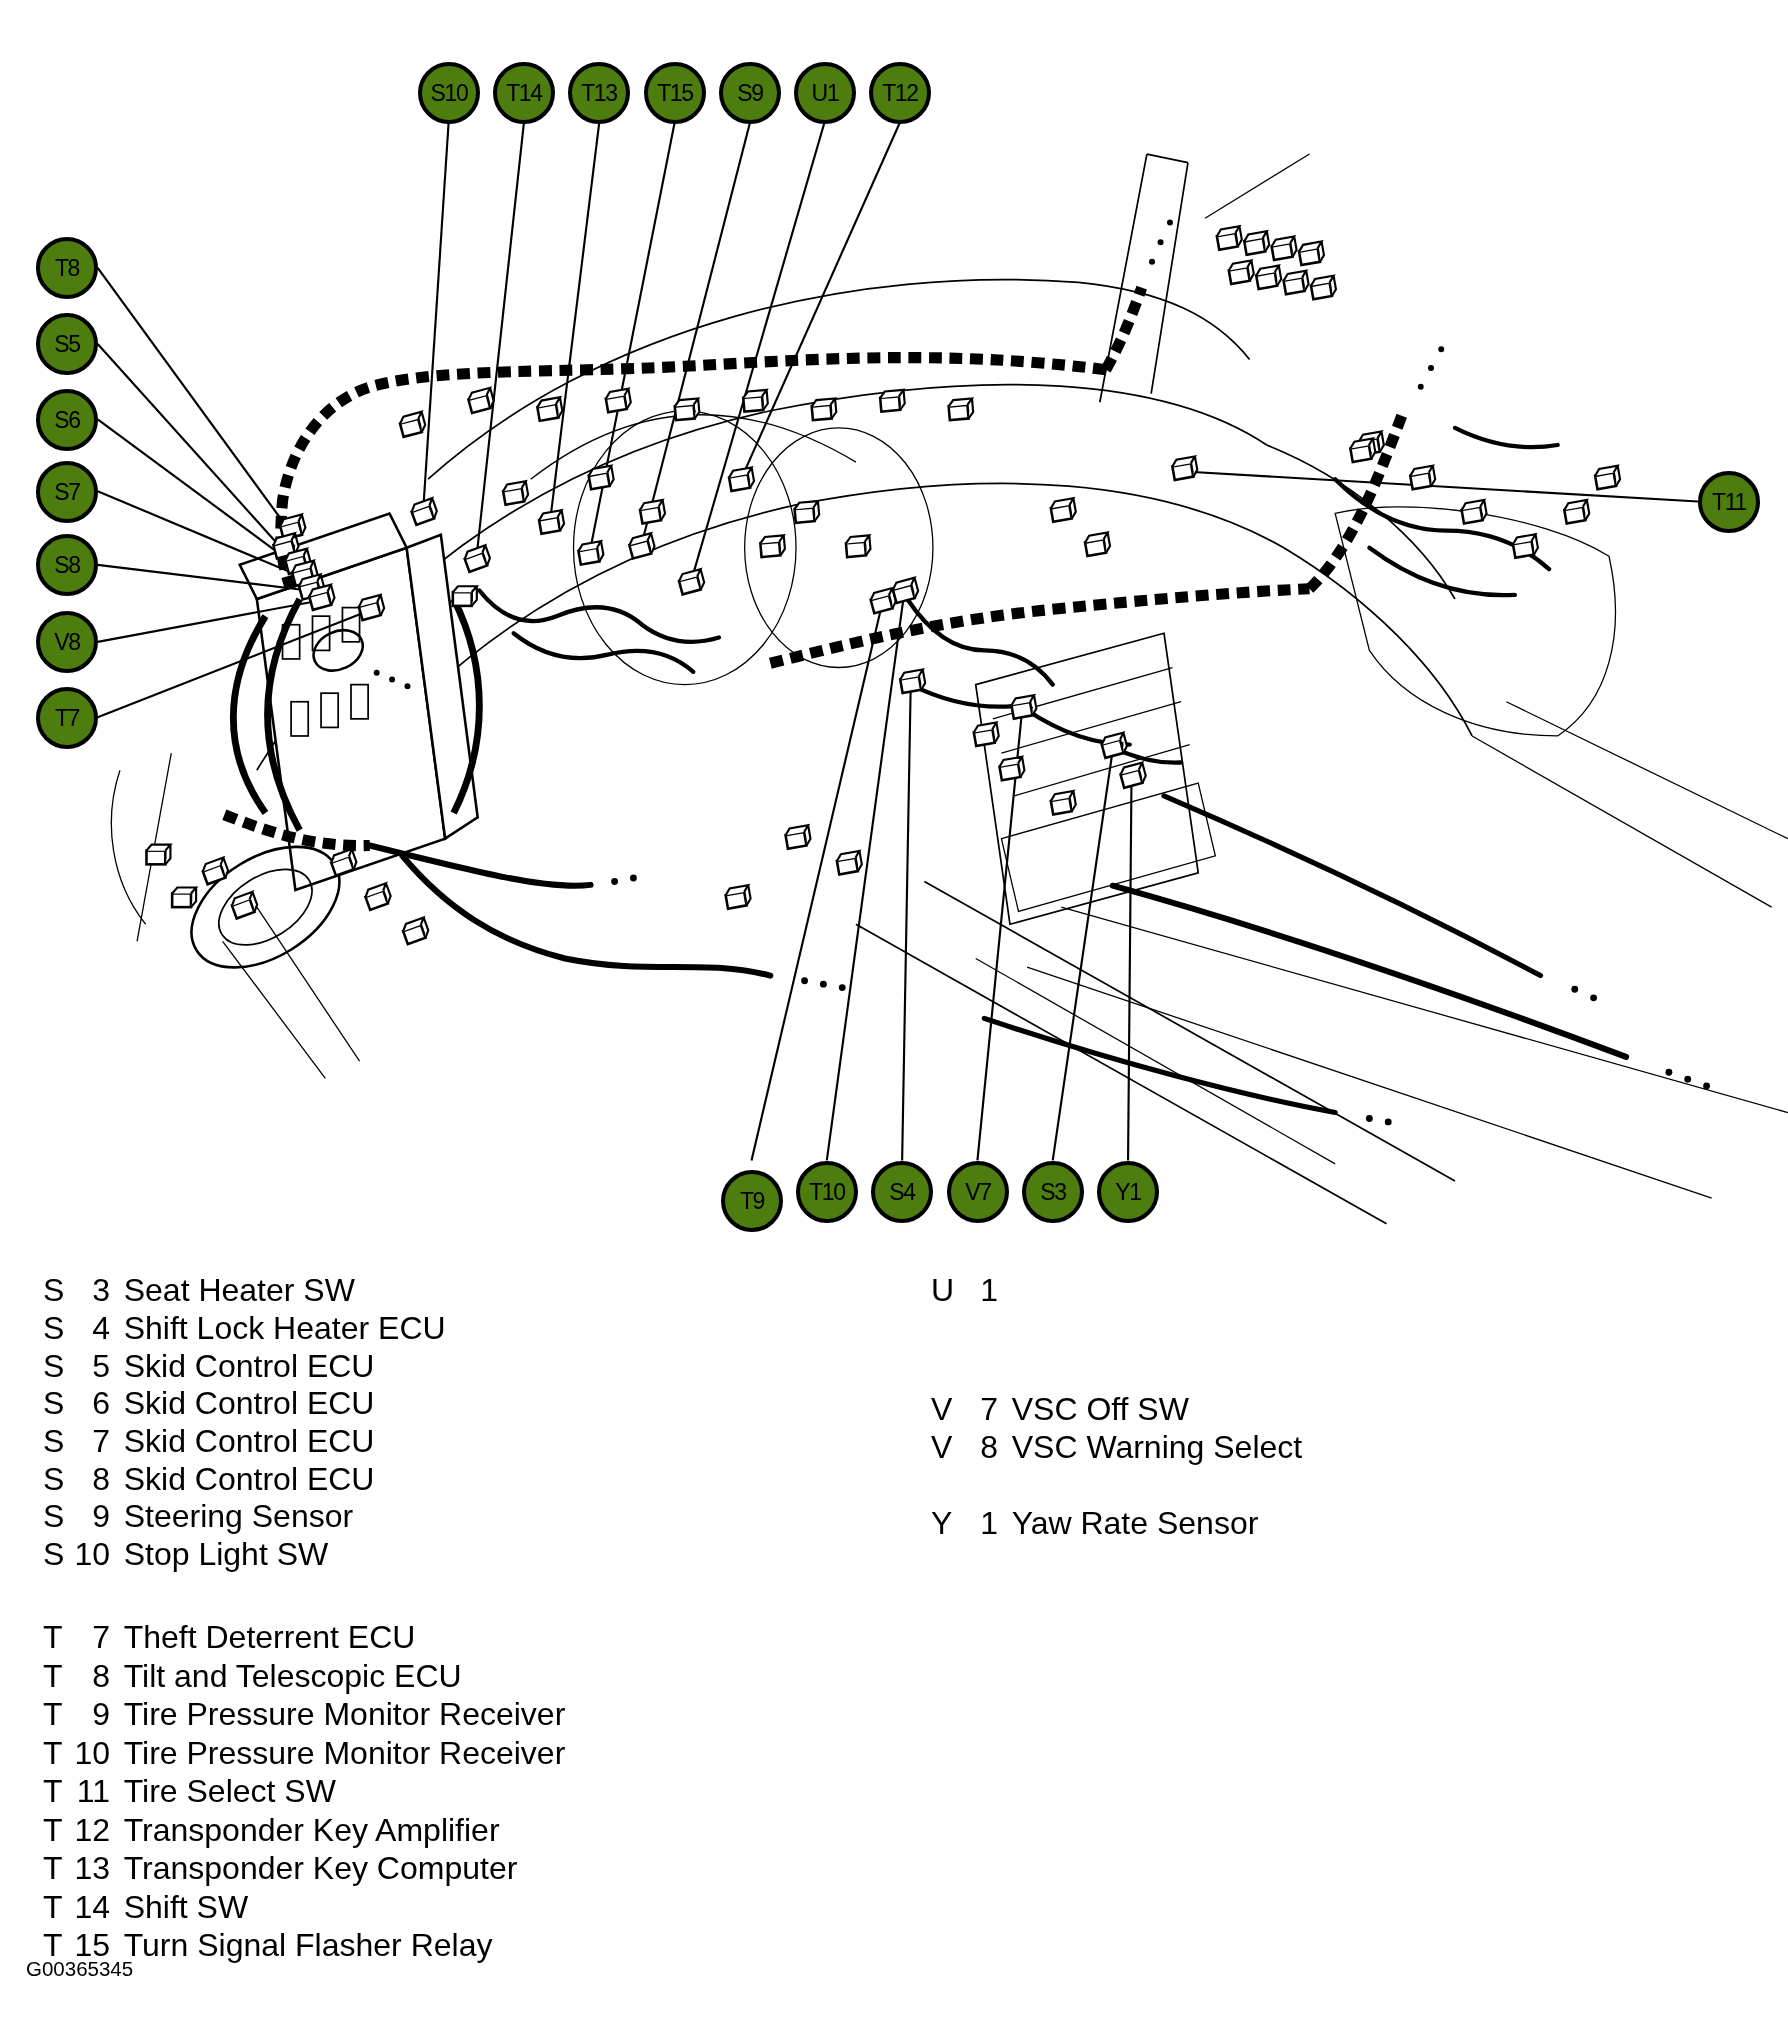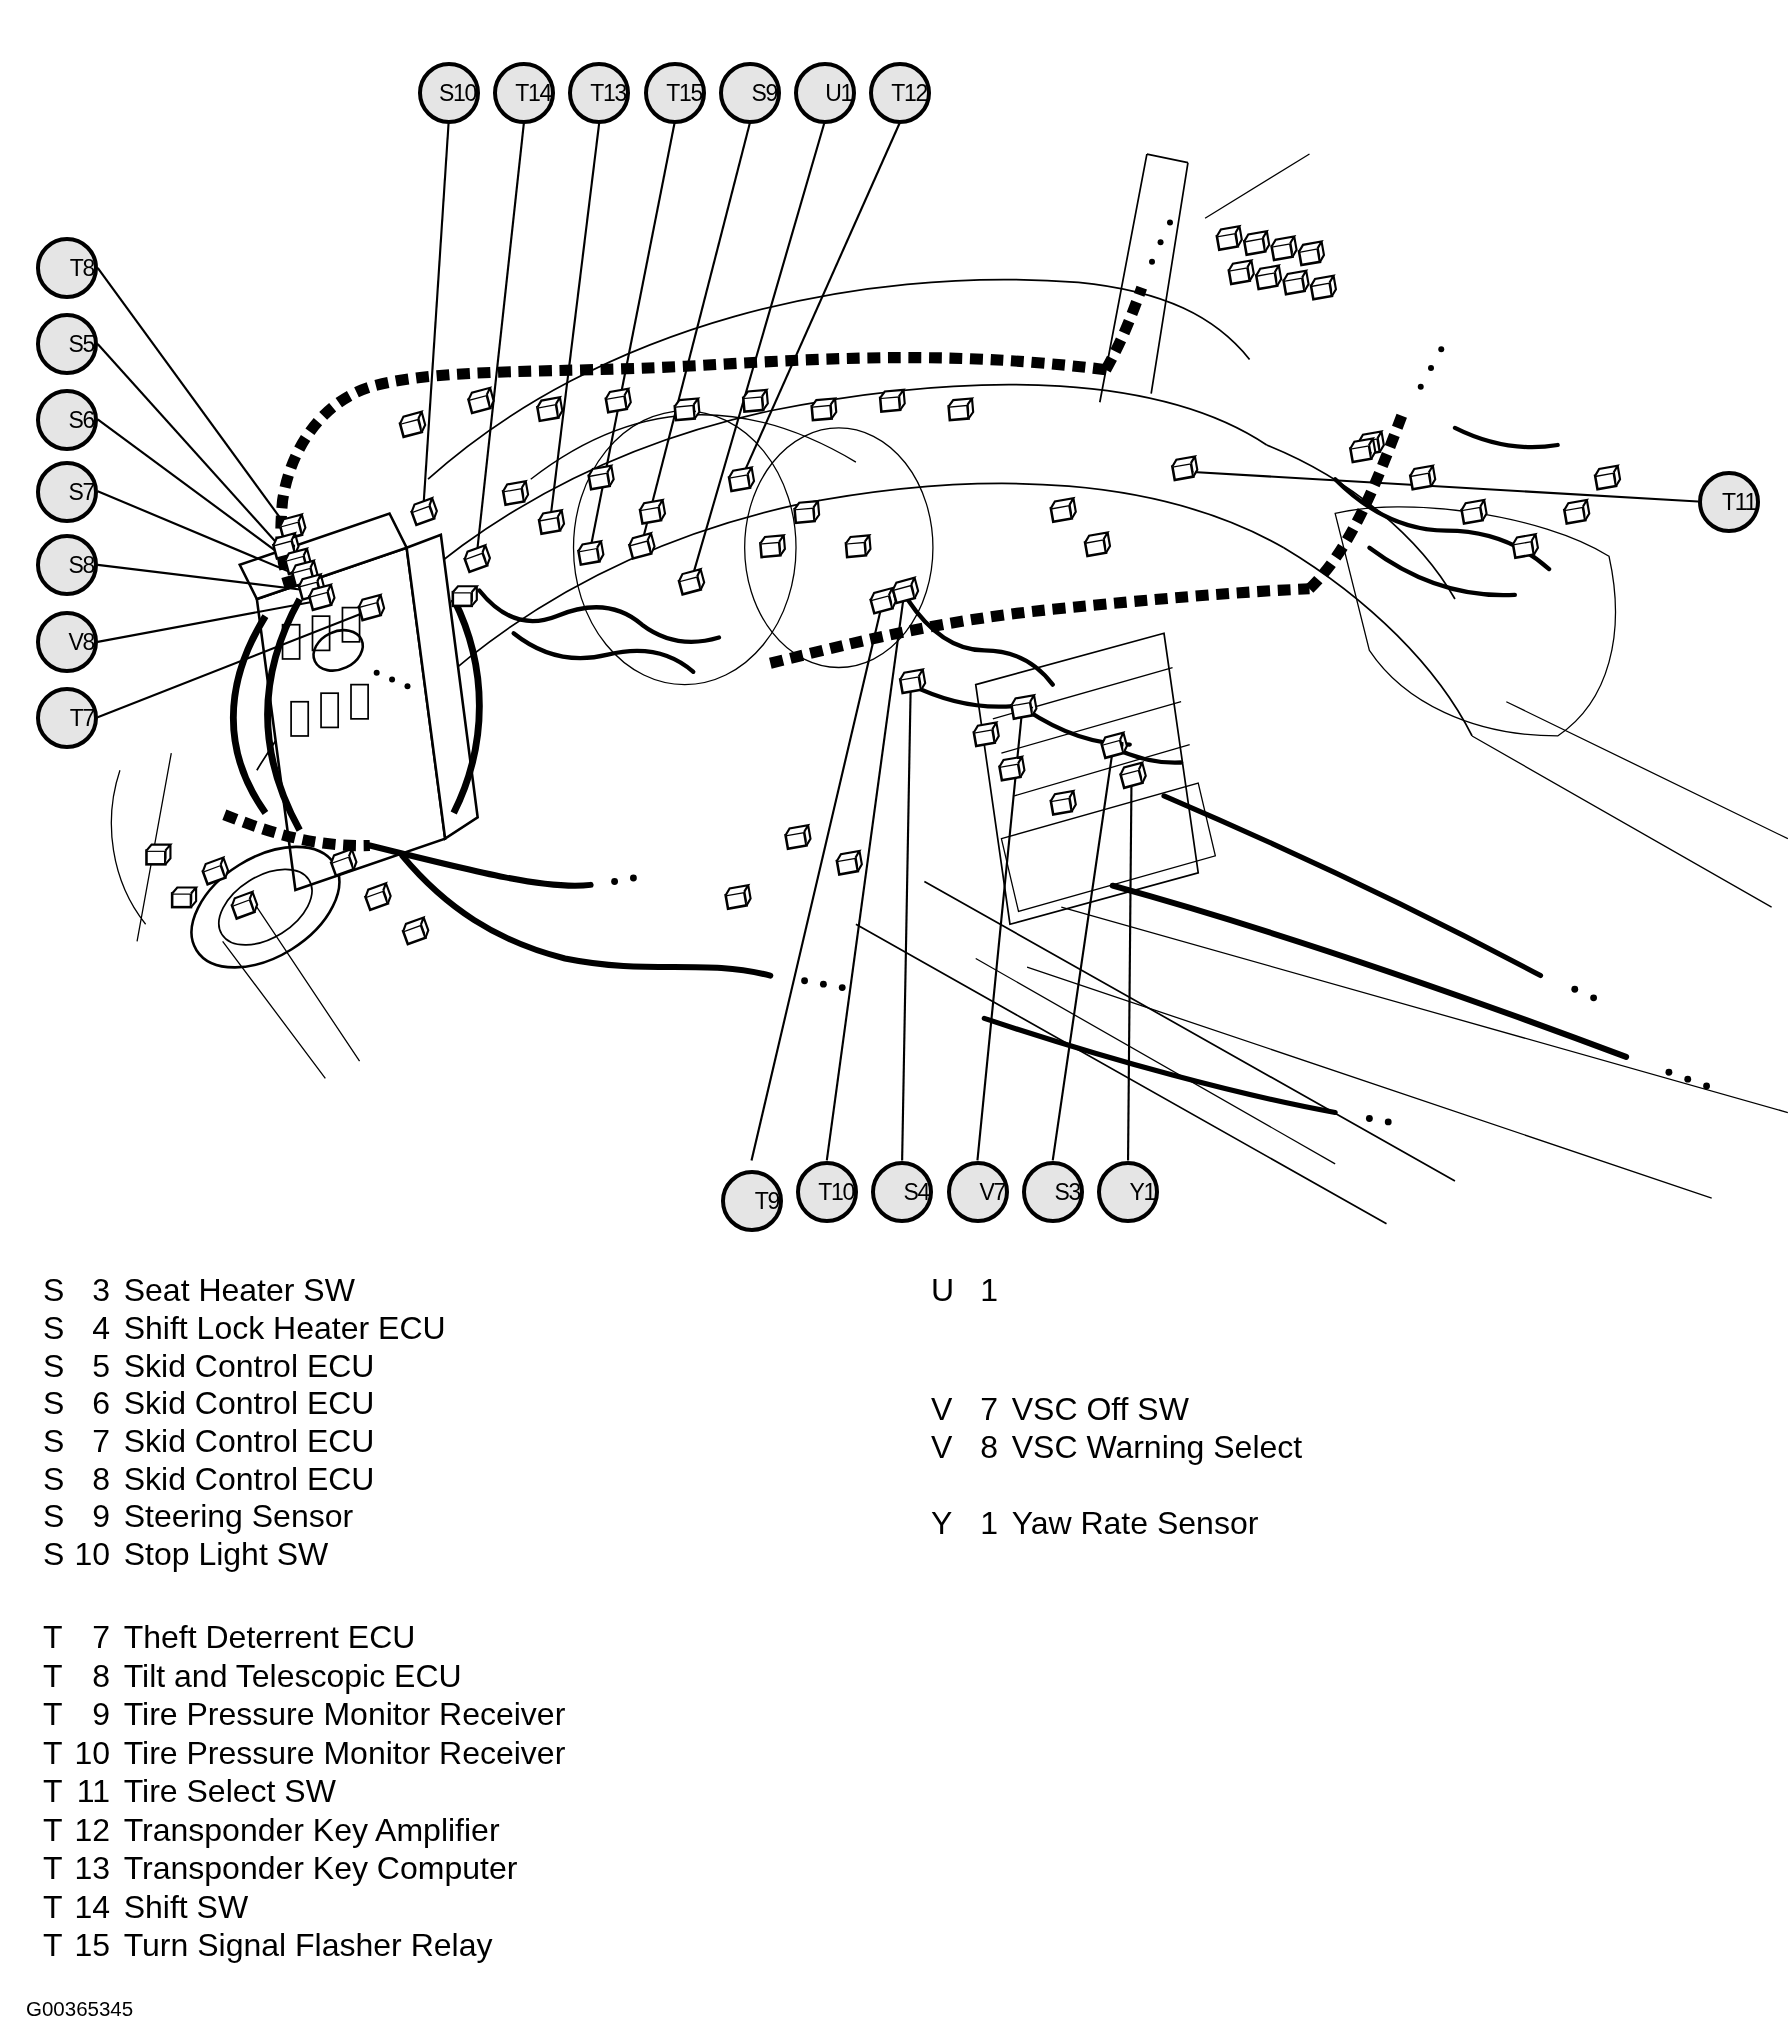--- a/index.html
+++ b/index.html
@@ -4,34 +4,34 @@
 <style>
   html,body { margin:0; padding:0; background:#fff; }
   #page {
     position:relative; width:1788px; height:2040px; background:#ffffff;
     font-family:"Liberation Sans", sans-serif; color:#000; overflow:hidden;
   }
   #art { position:absolute; left:0; top:0; }
   .callout {
     position:absolute; box-sizing:border-box;
     width:62px; height:62px; border:4.3px solid #000; border-radius:50%;
-    background:#e5e5e5; display:flex; align-items:center; justify-content:flex-end;
+    background:#4d7c0f; display:flex; align-items:center; justify-content:center;
     font-size:23px; letter-spacing:-1.3px; font-weight:400;
   }
   .lrow {
     position:absolute; height:38px; display:flex; align-items:center;
     font-size:32px; white-space:nowrap;
   }
   .lrow .code { width:29px; }
   .lrow .num  { width:38px; text-align:right; }
   .lrow .lname { margin-left:13.7px; }
   .lrow.multi { height:auto; align-items:flex-start; }
   .lrow.multi .code, .lrow.multi .num { line-height:39px; }
   .lname .nline { line-height:39px; }
-  #figcode { position:absolute; left:26px; top:1957px; font-size:20.5px;margin-top:40px; }
+  #figcode { position:absolute; left:26px; top:1957px; font-size:20.5px; }
 </style>
 </head>
 <body>
 
 <div id="page">
 
   <svg id="art" width="1788" height="1258" viewBox="0 0 2089 1470">
     <defs>
       <g id="conn">
         <rect x="-11" y="-8" width="22" height="16" fill="#fff" stroke="#000" stroke-width="3"></rect>

